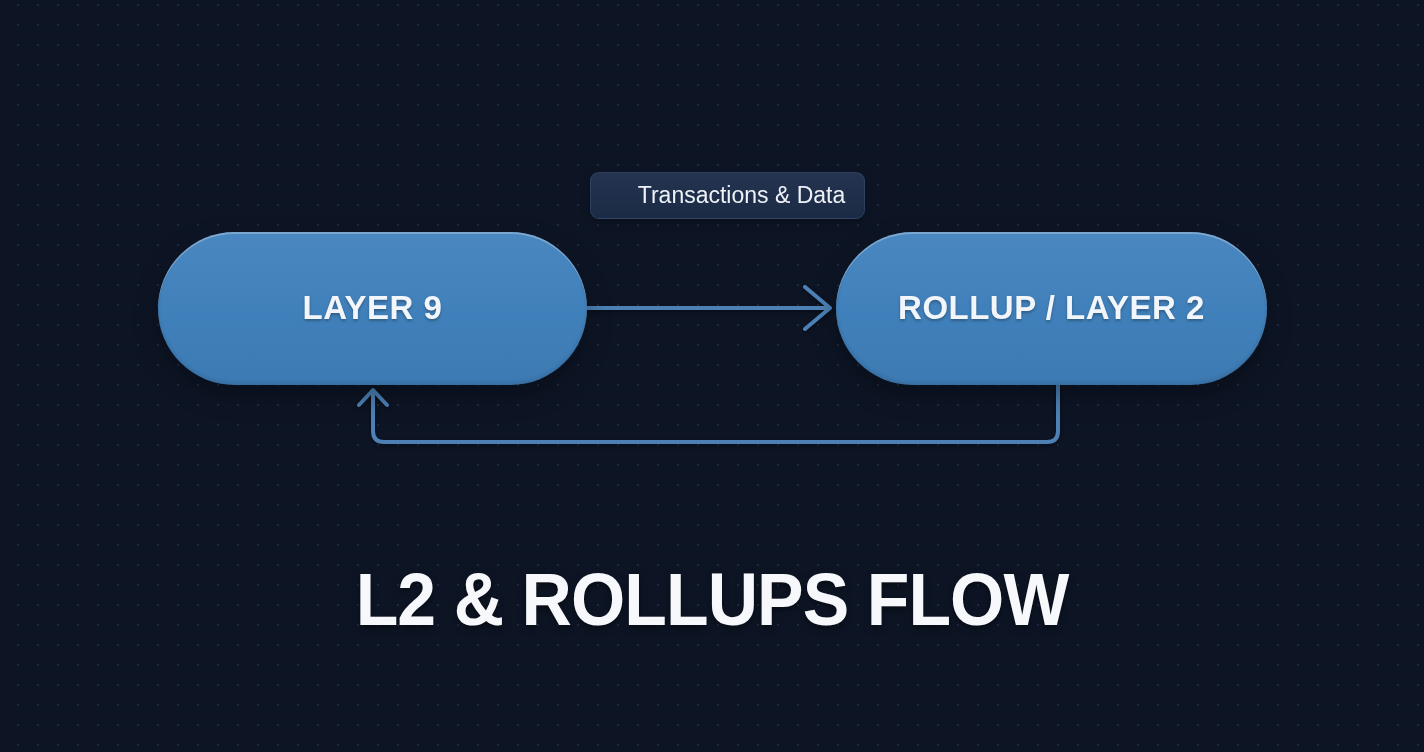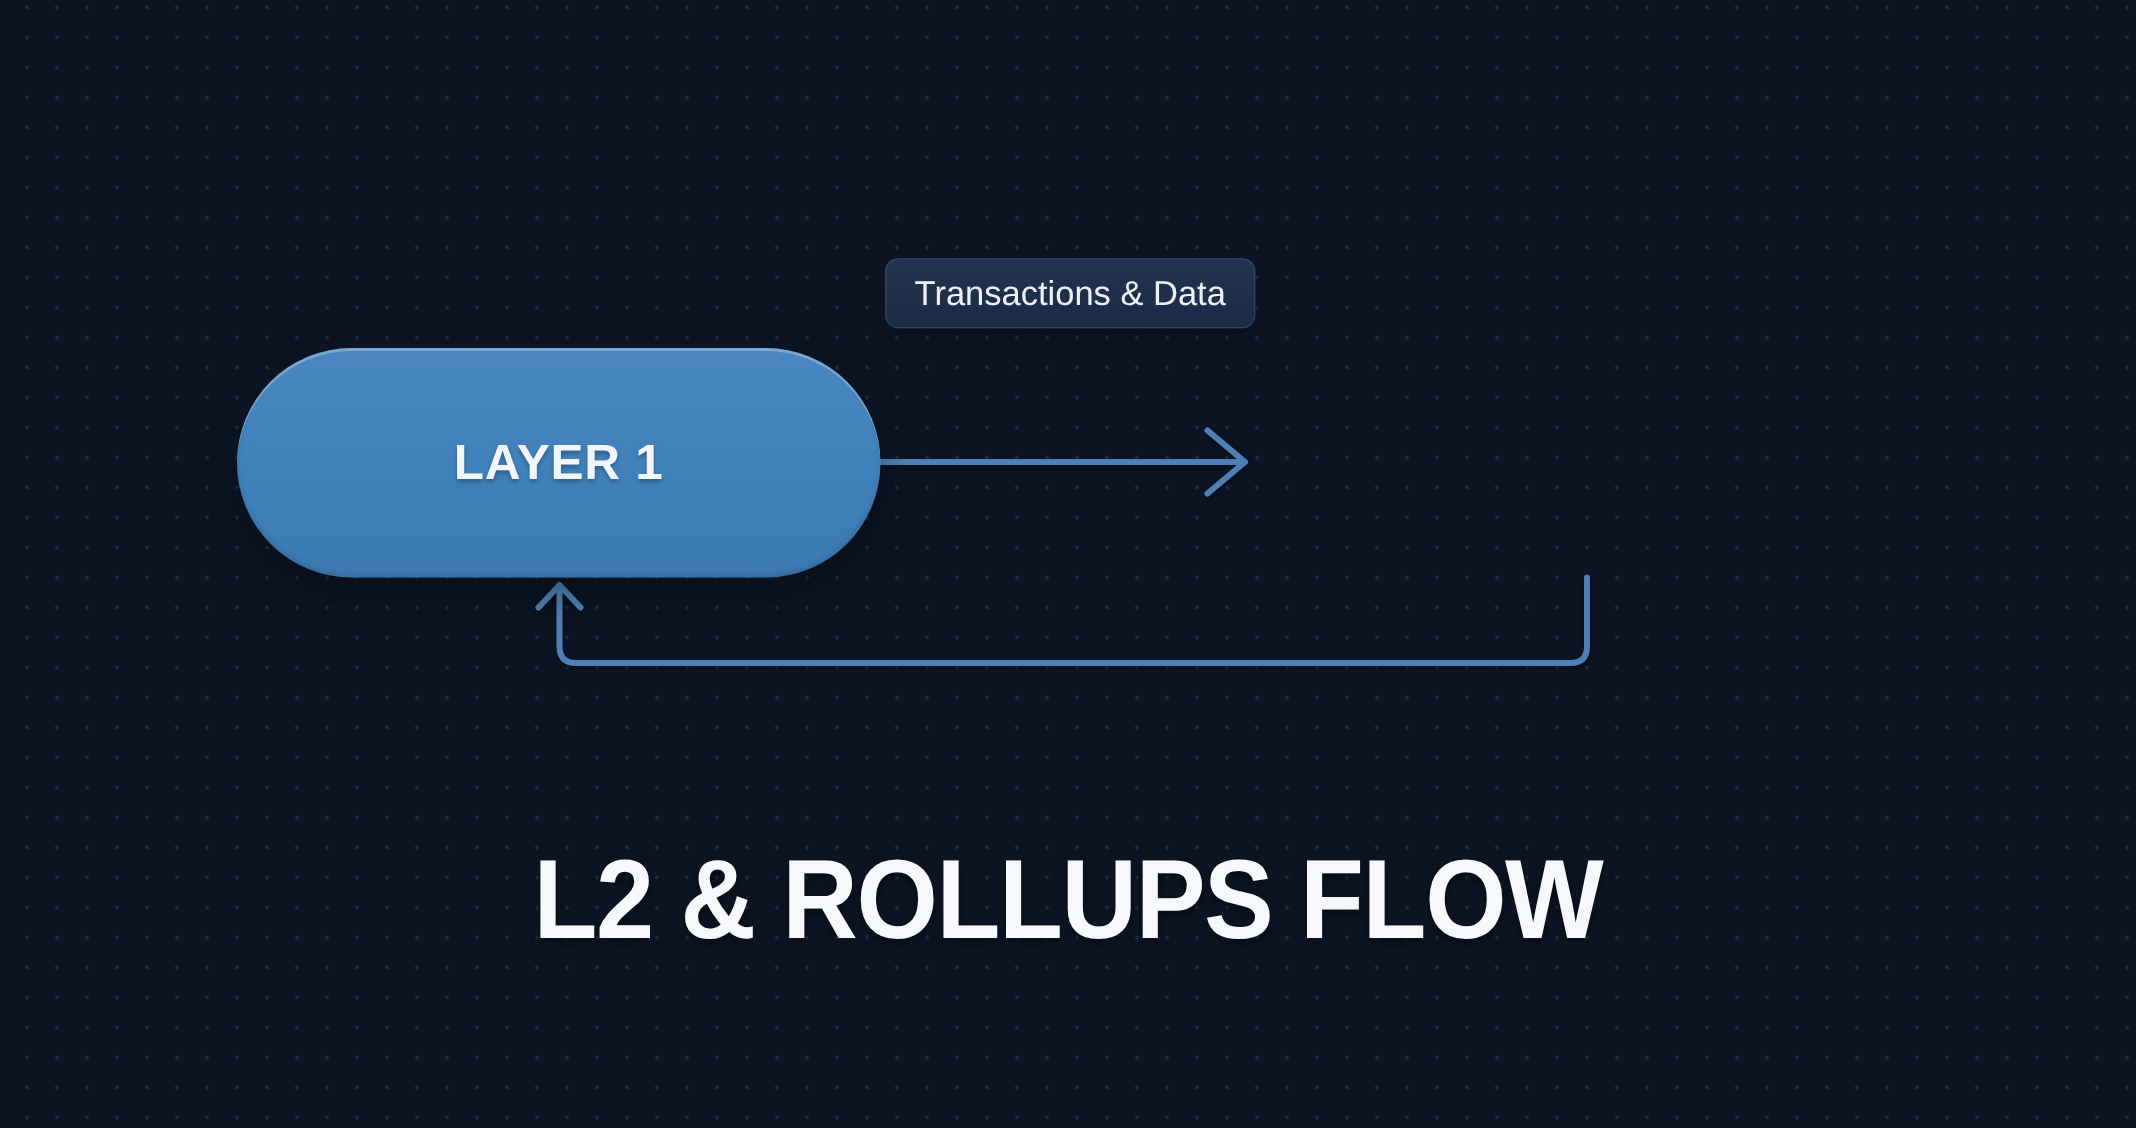--- a/index.html
+++ b/index.html
@@ -56,21 +56,21 @@
     align-items: center;
     justify-content: center;
     background: linear-gradient(180deg, #243450 0%, #1b2a45 100%);
     border: 1px solid rgba(130,160,210,0.16);
     border-radius: 9px;
     color: #eef2f8;
     font-size: 23px;
     z-index: 3;
     box-shadow: 0 3px 8px rgba(0,0,0,0.3);
   }
-  #label-transactions { left: 590px; top: 172px; width: 245px; height: 45px; }
+  #label-transactions { left: 590px; top: 172px; width: 245px; height: 45px; padding-left: 28px; }
   #label-proofs       { left: 665px; top: 222px; width: 95px;  height: 44px; }
   
   #flow-arrows {
     position: absolute;
     left: 0; top: 0;
     width: 1424px;
     height: 752px;
     z-index: 1;
     filter: drop-shadow(0 2px 2px rgba(0,0,0,0.45));
   }
@@ -101,22 +101,25 @@
 
       <path d="M 587 308 L 826 308"></path>
       <path d="M 805 287 L 830 308 L 805 329"></path>
 
       <path d="M 1058 385 L 1058 431 Q 1058 442 1047 442 L 384 442 Q 373 442 373 431 L 373 394"></path>
       <path d="M 359 405 L 373 390 L 387 405"></path>
     </g>
   </svg>
 
   <div class="node" id="node-layer1">
-    <div class="node-line">LAYER 1</div>
+    <div class="node-line">LAYER 9</div>
   </div>
 
+  <div class="node" id="node-rollup">
+    <div class="node-line">ROLLUP / LAYER 2</div>
+  </div>
 
   <div class="edge-label" id="label-transactions">Transactions &amp; Data</div>
 
 
   <div class="title">L2 &amp; ROLLUPS FLOW</div>
 
 </div>
 
 </body></html>

